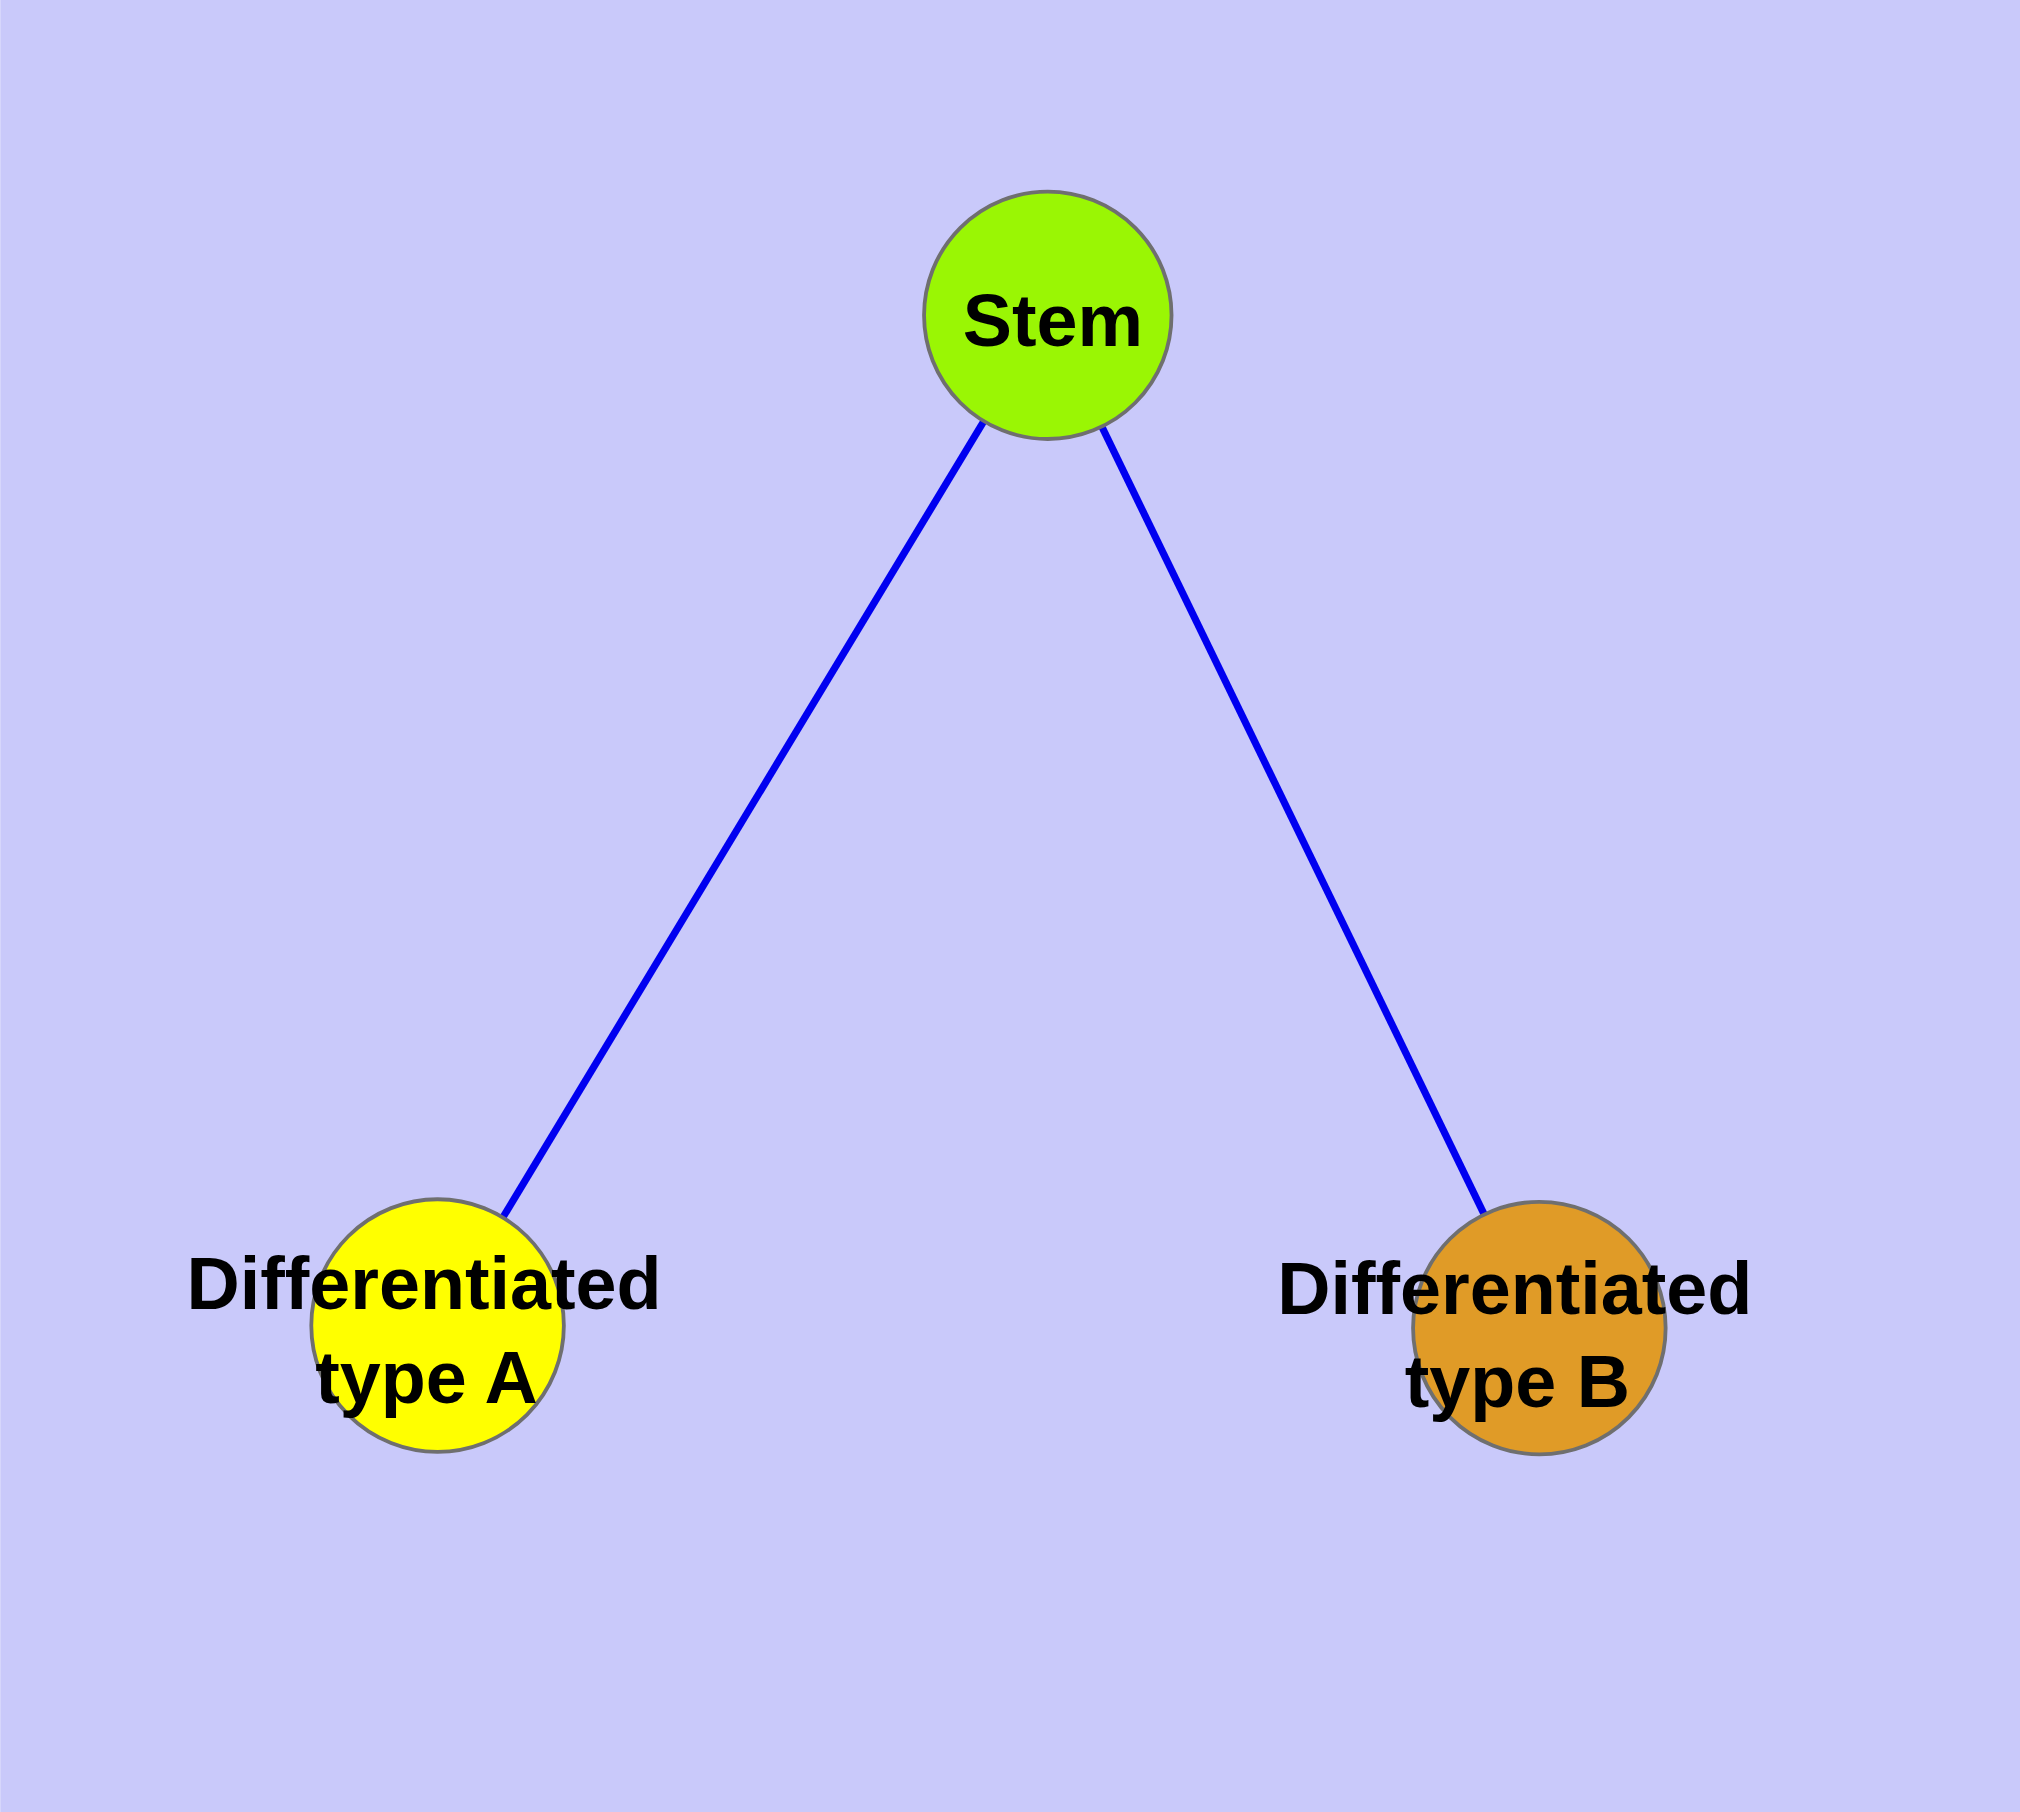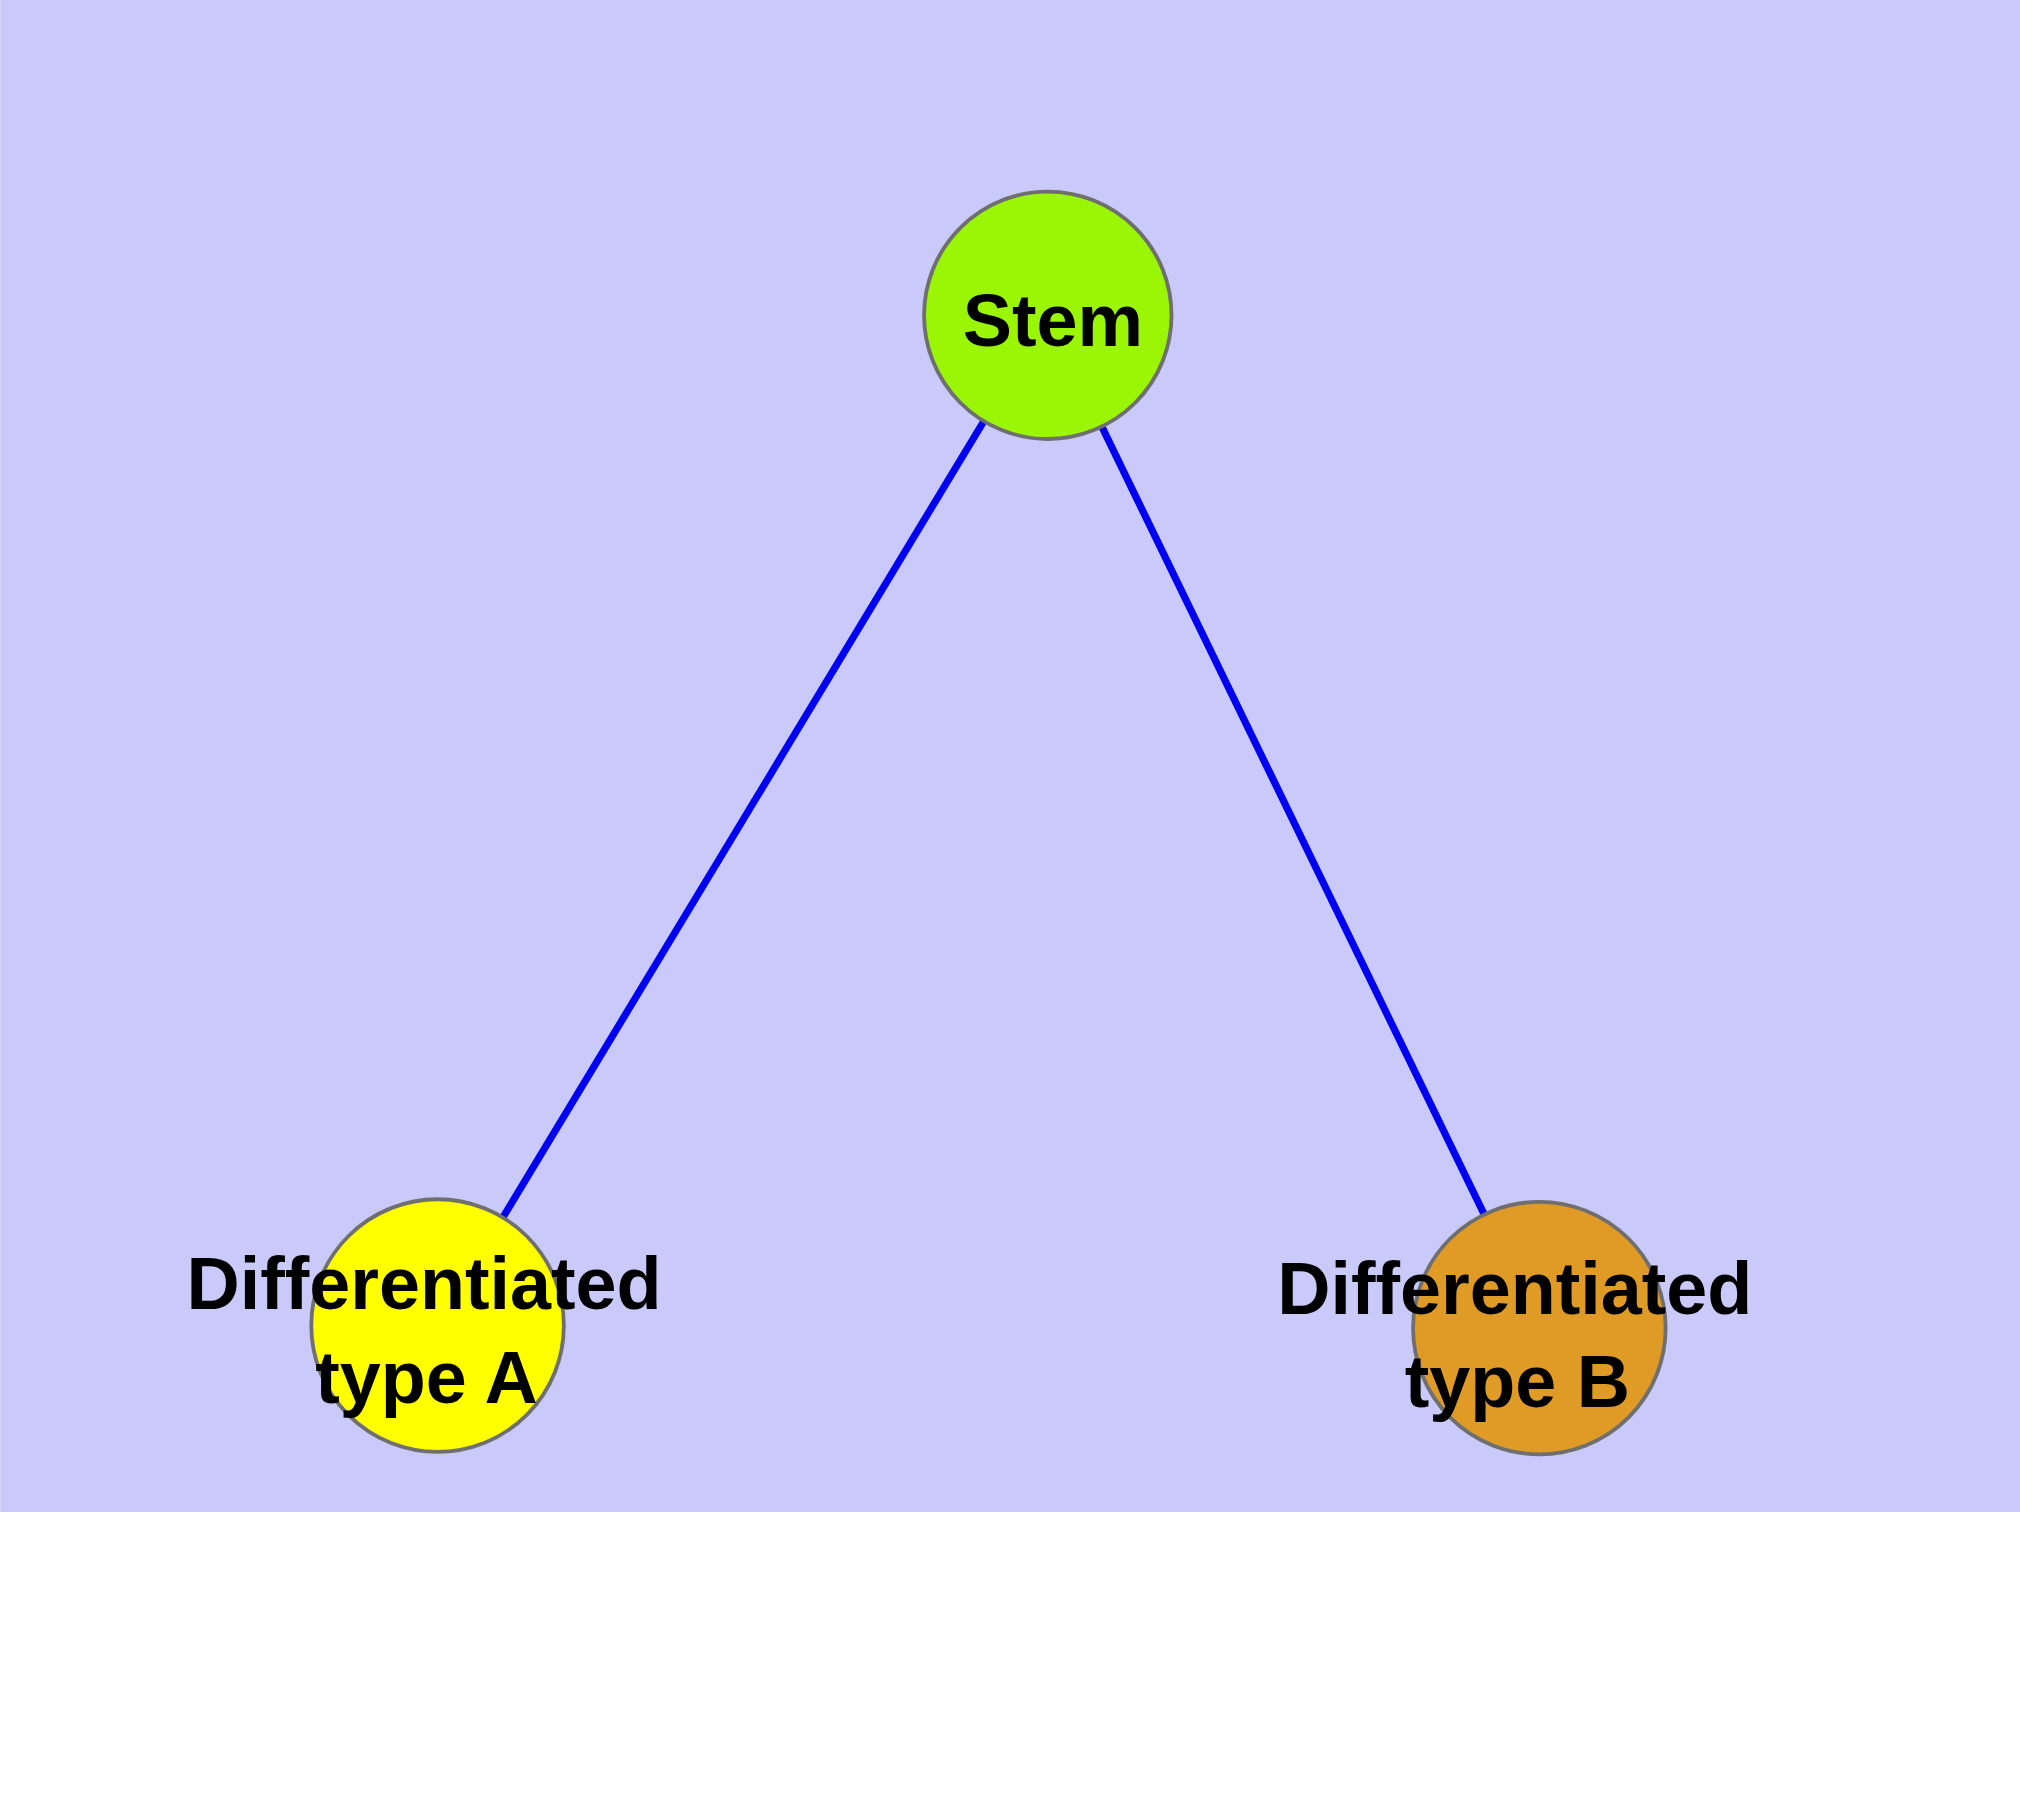--- a/index.html
+++ b/index.html
@@ -5,21 +5,21 @@
   html, body {
     margin: 0;
     padding: 0;
     width: 2021px;
     height: 1812px;
     background: #ffffff;
   }
   .canvas-wrap {
     position: relative;
     width: 2021px;
-    height: 1512px;
+    height: 1812px;
     overflow: hidden;
   }
   svg.diagram {
     display: block;
     width: 2021px;
     height: 1812px;
   }
   .node-label {
     font-family: "Liberation Sans", "DejaVu Sans", sans-serif;
     font-weight: bold;

